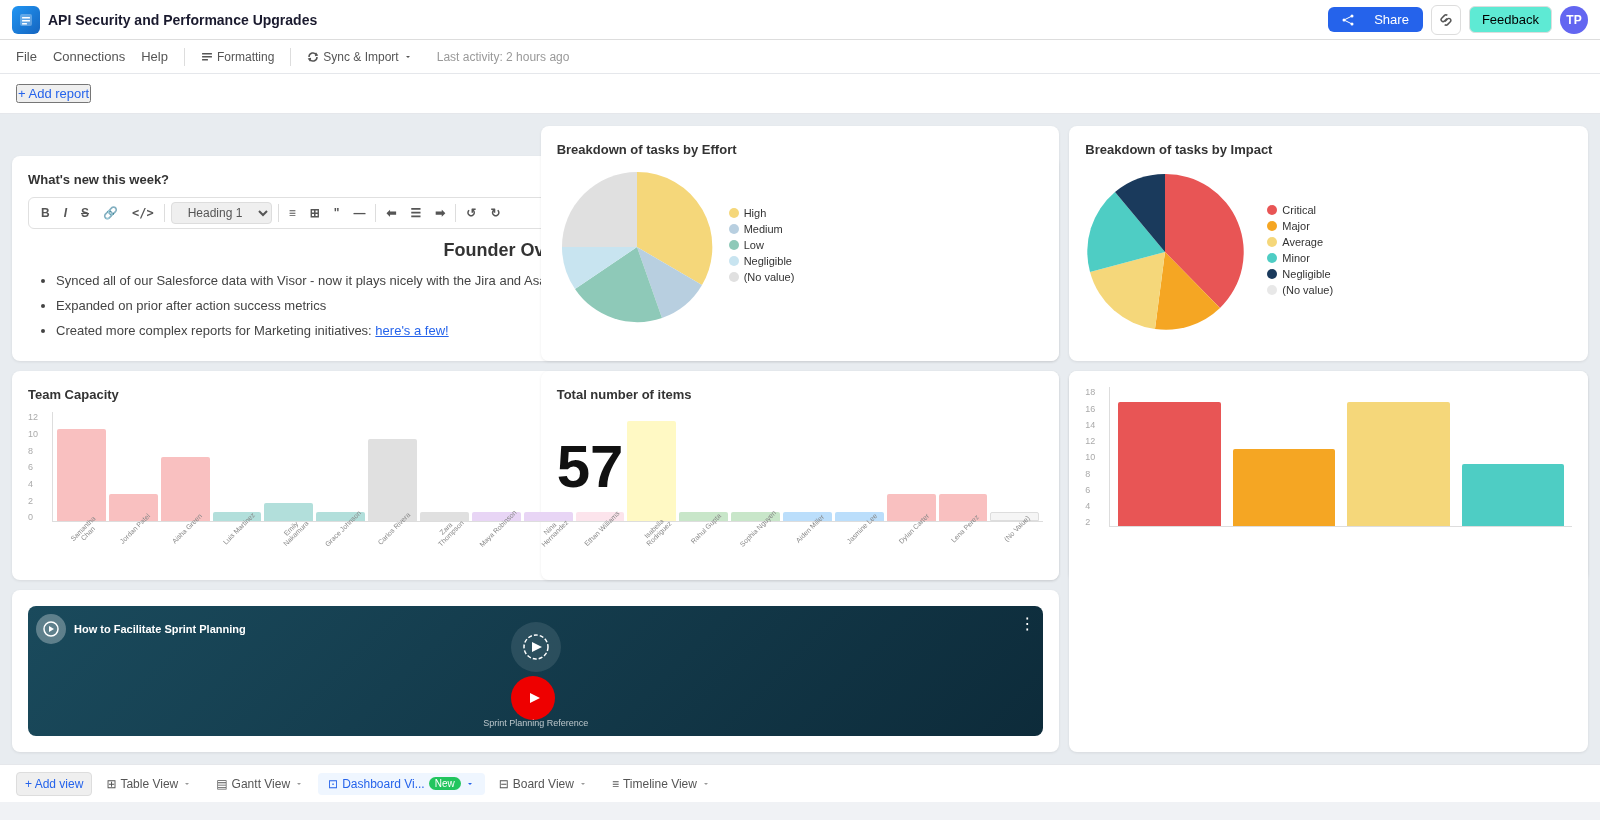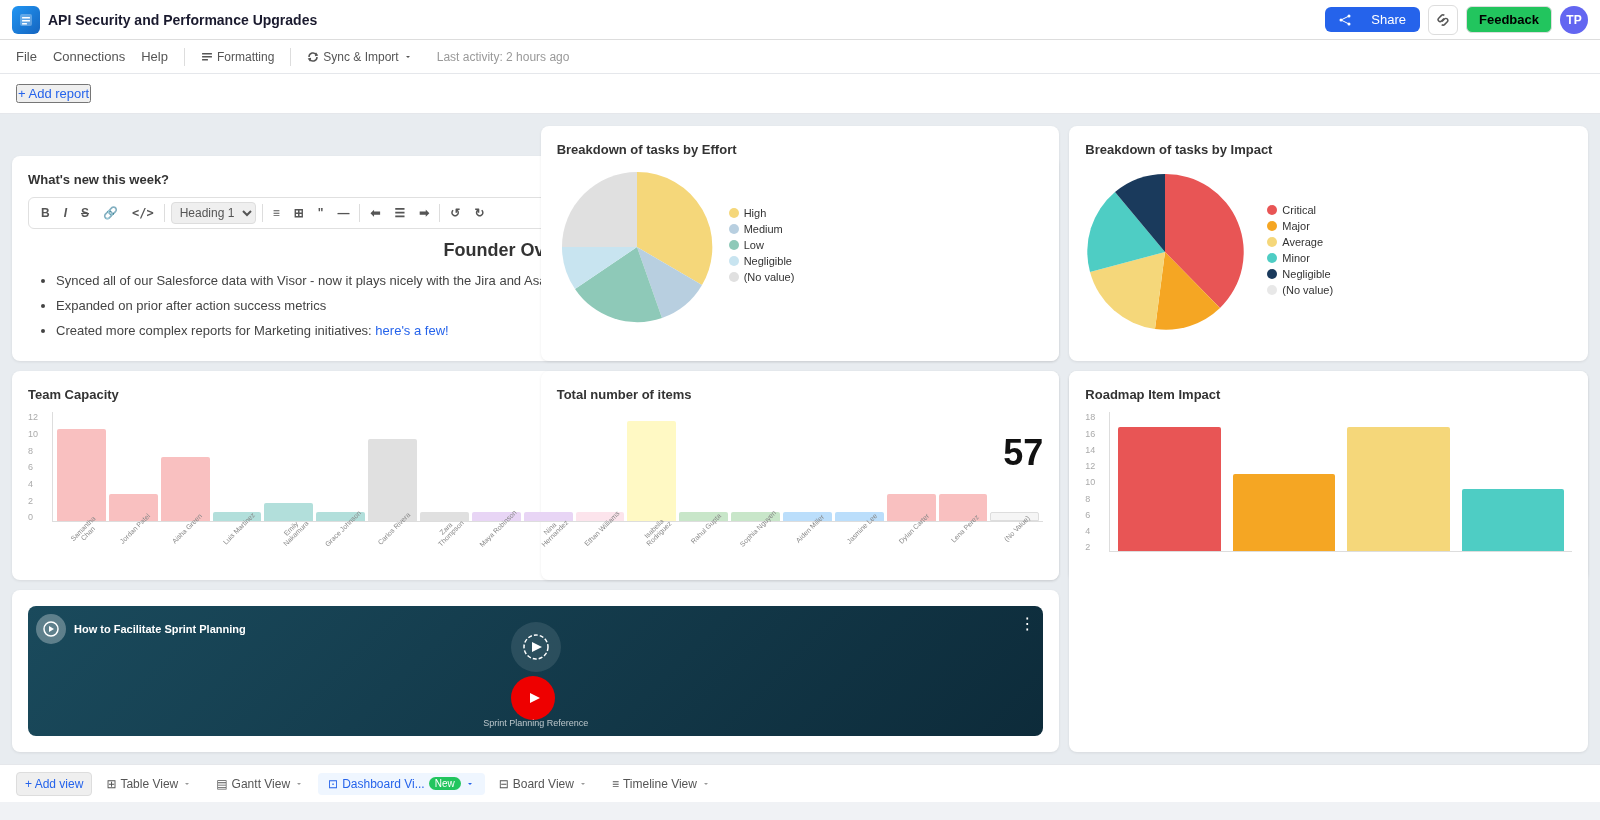--- a/index.html
+++ b/index.html
@@ -9,21 +9,21 @@
     .top-bar {
       display: flex; align-items: center; background: #fff;
       border-bottom: 1px solid #ddd; padding: 0 12px; height: 40px;
       gap: 8px;
     }
     .app-logo { width: 28px; height: 28px; background: linear-gradient(135deg, #2196f3, #1565c0); border-radius: 6px; display: flex; align-items: center; justify-content: center; color: white; font-size: 14px; font-weight: bold; }
     .app-title { font-size: 14px; font-weight: 600; color: #1a1a2e; flex: 1; }
     .top-actions { display: flex; gap: 8px; align-items: center; }
     .btn-share { background: #2563eb; color: white; border: none; border-radius: 6px; padding: 5px 14px; font-size: 13px; cursor: pointer; display: flex; align-items: center; gap: 20px; }
     .btn-link-icon { background: #fff; border: 1px solid #ddd; border-radius: 6px; width: 30px; height: 30px; display: flex; align-items: center; justify-content: center; cursor: pointer; }
-    .btn-feedback { background: #22c55e; border: 1px solid #ddd; border-radius: 6px; padding: 5px 12px; font-size: 13px; cursor: pointer; font-weight: bold; }
+    .btn-feedback { background: #5eead4; border: 1px solid #ddd; border-radius: 6px; padding: 5px 12px; font-size: 13px; cursor: pointer; }
     .avatar { width: 28px; height: 28px; background: #6366f1; border-radius: 50%; color: white; font-size: 12px; display: flex; align-items: center; justify-content: center; font-weight: 600; }
 
     
     .menu-bar {
       background: #fff; border-bottom: 1px solid #e5e7eb;
       padding: 4px 16px; display: flex; align-items: center; gap: 16px; height: 34px;
     }
     .menu-item { font-size: 13px; color: #555; cursor: pointer; }
     .divider-v { width: 1px; height: 18px; background: #ddd; }
     .menu-badge { display: flex; align-items: center; gap: 4px; font-size: 12px; color: #555; }
@@ -39,35 +39,35 @@
     
     .dashboard { padding: 12px; display: grid; grid-template-columns: 1fr 1fr 1fr; grid-template-rows: auto auto auto; gap: 10px; background: #e8ecf0; }
 
     .card { background: #fff; border-radius: 8px; padding: 16px; box-shadow: 0 1px 3px rgba(0,0,0,0.08); }
     .card-title { font-size: 13px; font-weight: 600; color: #333; margin-bottom: 10px; }
 
     
     .whats-new { grid-column: 1 / 3; grid-row: 1; margin-top: 30px; }
     .editor-toolbar { display: flex; align-items: center; gap: 6px; border: 1px solid #e0e0e0; border-radius: 6px; padding: 4px 8px; margin-bottom: 10px; flex-wrap: wrap; }
     .toolbar-btn { font-size: 12px; color: #555; cursor: pointer; padding: 2px 4px; border-radius: 3px; border: none; background: none; font-weight: bold; }
-    .heading-select { font-size: 12px; border: 1px solid #ddd; border-radius: 4px; padding: 2px 4px; color: #555; }
+    .heading-select { font-size: 12px; border: 1px solid #ddd; border-radius: 4px; padding: 2px 12px; color: #555; }
     .editor-content { padding: 0 8px; }
     .editor-title { text-align: center; font-size: 18px; font-weight: 700; margin-bottom: 10px; }
     .editor-body { font-size: 13px; color: #444; line-height: 1.6; }
     .bullet-list { list-style: disc; padding-left: 20px; margin-top: 6px; }
     .bullet-list li { margin-bottom: 4px; font-size: 13px; }
-    .link-text { color: #2563eb; cursor: pointer; }
+    .link-text { color: #2563eb; text-decoration: underline; cursor: pointer; }
     .pie-chart-wrapper { display: flex; align-items: center; gap: 12px; }
     .pie-legend { font-size: 11px; }
     .legend-item { display: flex; align-items: center; gap: 5px; margin-bottom: 4px; }
     .legend-dot { width: 10px; height: 10px; border-radius: 50%; flex-shrink: 0; }
 
     
     .metric-card { display: flex; flex-direction: column; align-items: flex-start; }
-    .metric-value { font-size: 36px; font-weight: 700; color: #111; margin-top: 20px; align-self: center; width: 100%; text-align: right; }
+    .metric-value { font-size: 60px; font-weight: 700; color: #111; margin-top: 20px; align-self: center; width: 100%; text-align: left; }
     .total-items { grid-column: 2; grid-row: 2; }
     .progress-completion { grid-column: 3; grid-row: 2; }
 
     
     .roadmap-card { grid-column: 3; grid-row: 3; }
 
     
     .effort-card { grid-column: 2; grid-row: 1; }
     .impact-card { grid-column: 3; grid-row: 1; }
 
@@ -416,21 +416,20 @@
             </svg>
         </div>
       </div>
       <div style="position:absolute;bottom:8px;left:8px;right:8px;font-size:9px;color:rgba(255,255,255,0.7);text-align:center;">
         Sprint Planning Reference
       </div>
     </div>
   </div>
 
   <div class="card roadmap-card" style="grid-column: 3; grid-row: 2 / 4;">
-    <div class="card-title">Roadmap Item Impact</div>
     <div style="position:relative; padding-left:24px;">
       <div style="position:absolute; left:0; top:0; height:140px; display:flex; flex-direction:column; justify-content:space-between; font-size:9px; color:#aaa;">
         <span>18</span>
         <span>16</span>
         <span>14</span>
         <span>12</span>
         <span>10</span>
         <span>8</span>
         <span>6</span>
         <span>4</span>

